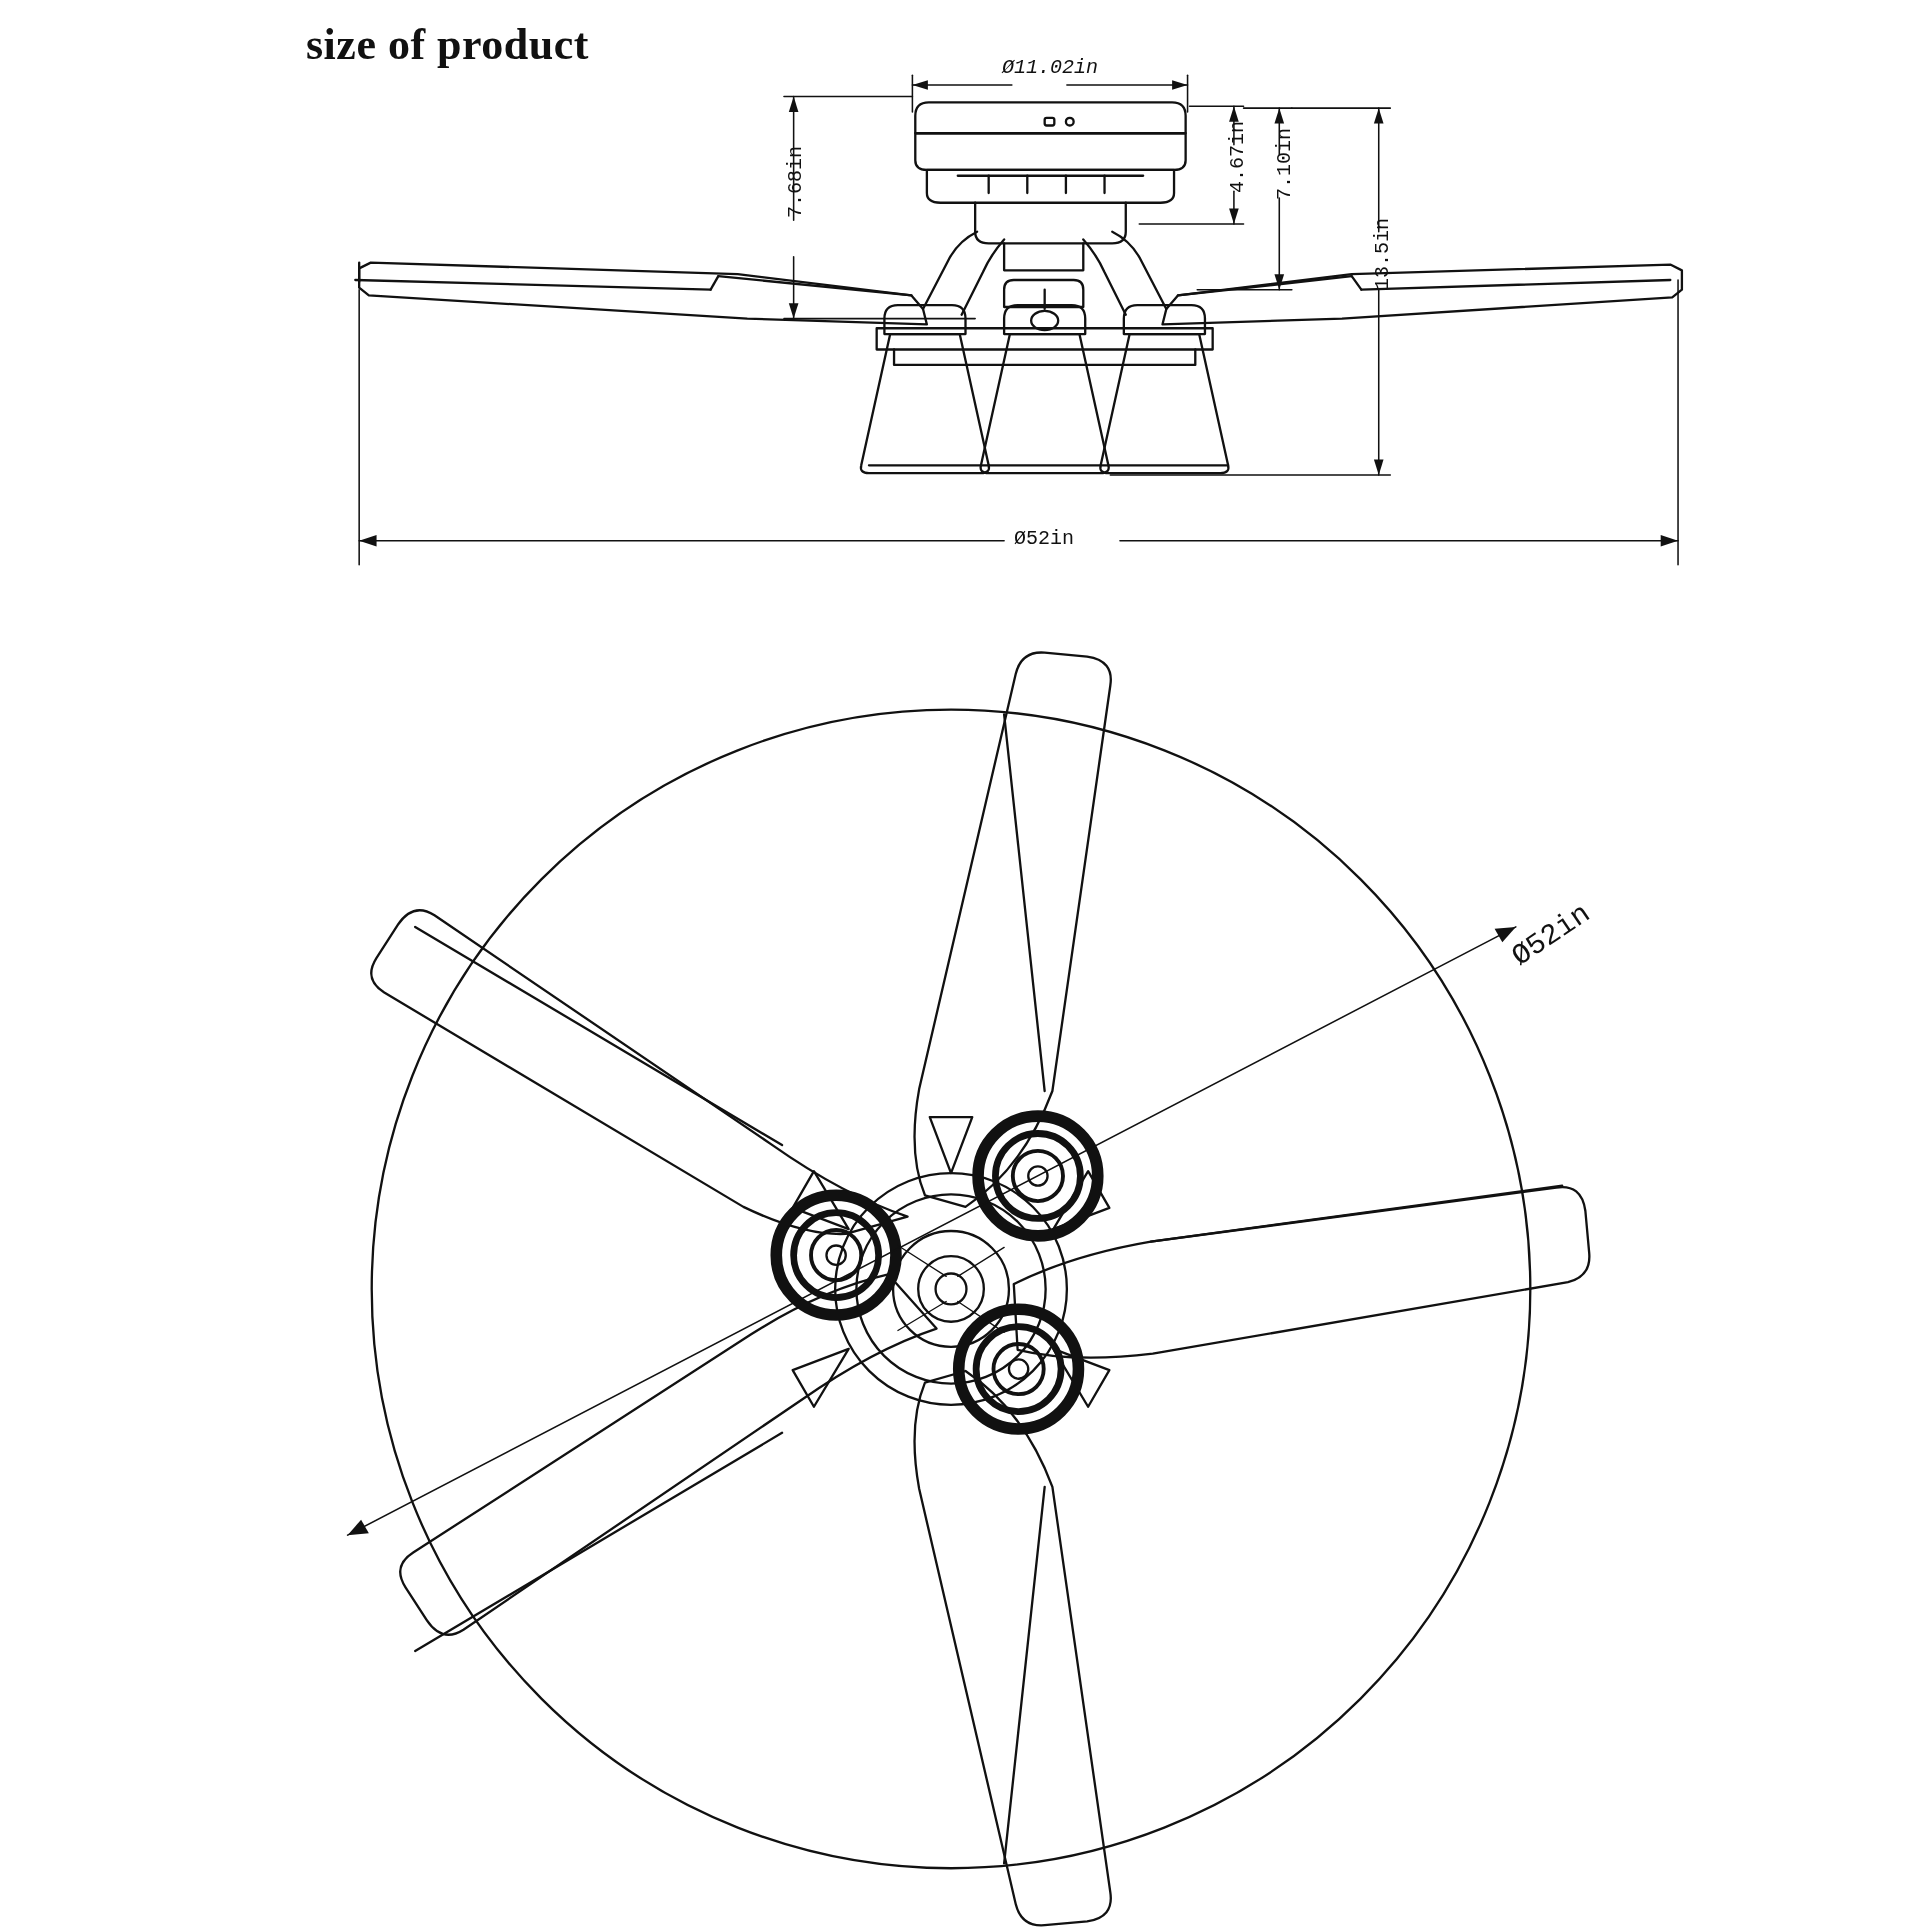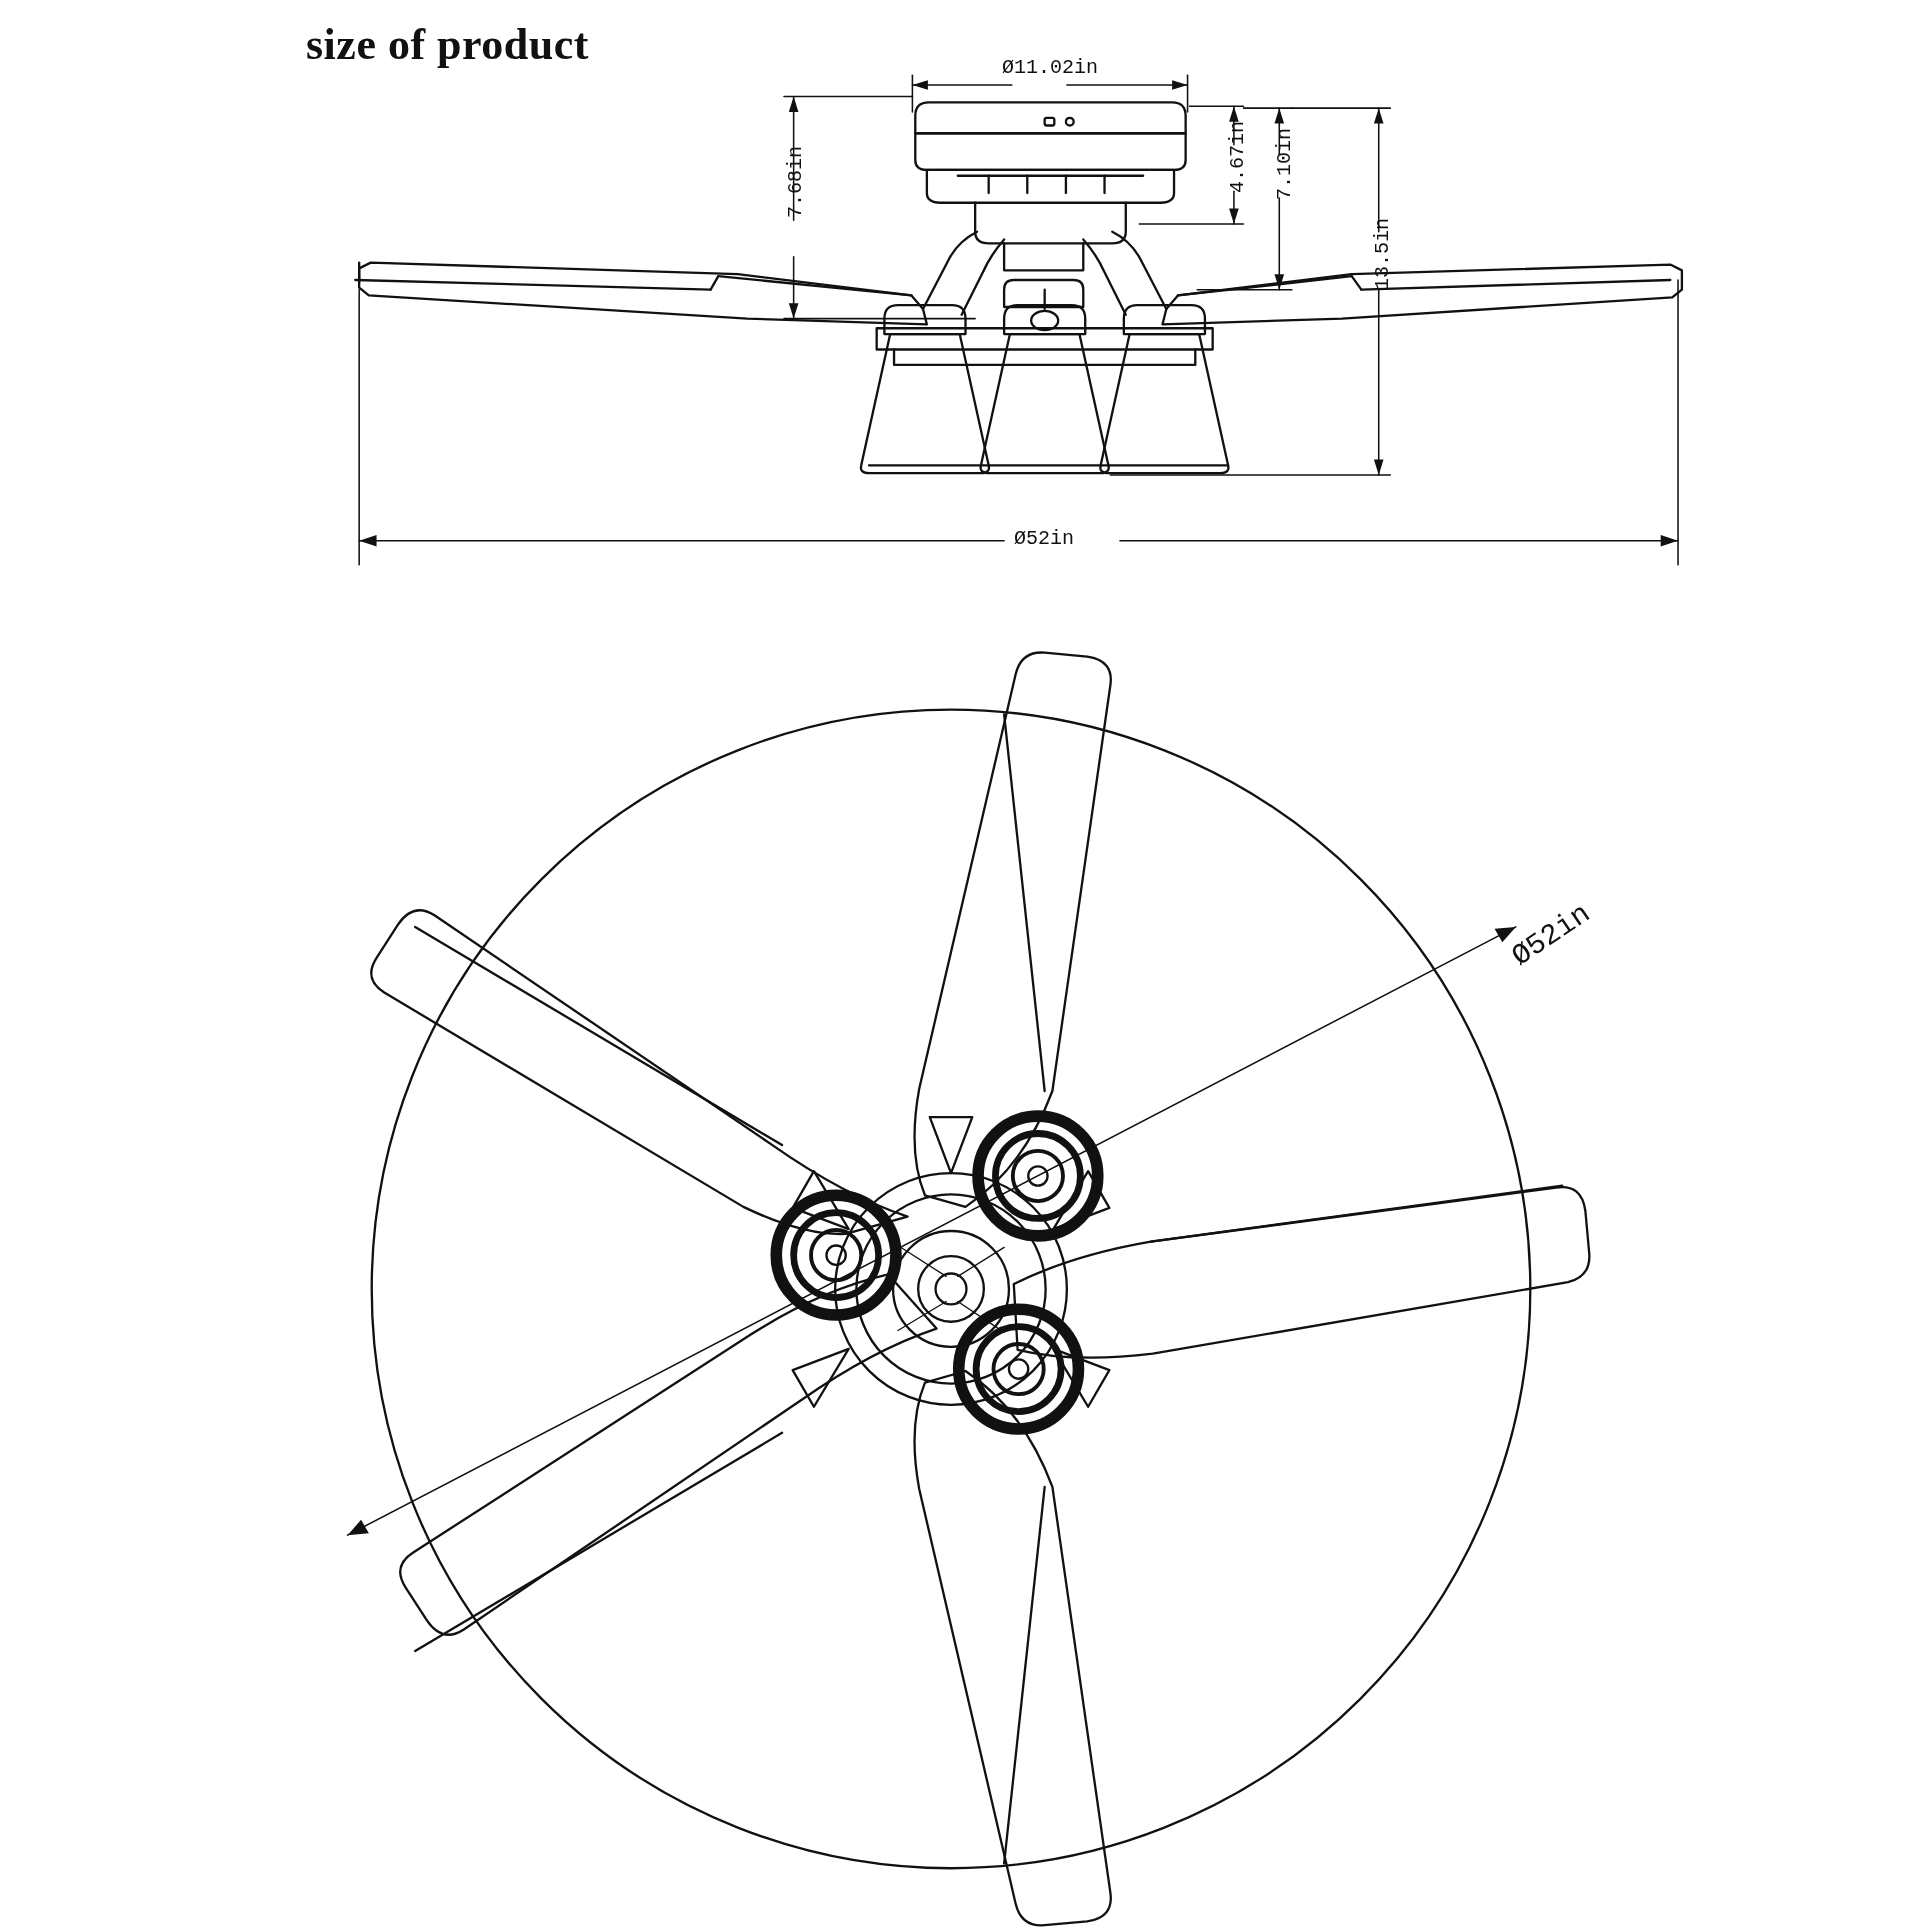--- a/index.html
+++ b/index.html
@@ -219,21 +219,21 @@
 
       <g stroke-width="1.6">
         <line x1="360" y1="1590" x2="1570" y2="960"></line>
         <path d="M360 1590 l22 -2 l-8 -14 z" fill="#111111" stroke="none"></path>
         <path d="M1570 960 l-22 2 l8 14 z" fill="#111111" stroke="none"></path>
       </g>
 
     </g>
   </svg>
 
-  <div class="dim-label" style="left:1002px; top:56px;">Ø11.02in</div>
+  <div class="dim-label" style="left:1002px; top:56px;font-style:italic;">Ø11.02in</div>
 
   <div class="dim-label rot90" style="left:784px; top:218px;">7.68in</div>
 
   <div class="dim-label rot90" style="left:1226px; top:193px;">4.67in</div>
 
   <div class="dim-label rot90" style="left:1273px; top:200px;">7.10in</div>
 
   <div class="dim-label rot90" style="left:1371px; top:290px;">13.5in</div>
 
   <div class="dim-label" style="left:1014px; top:527px;">Ø52in</div>

